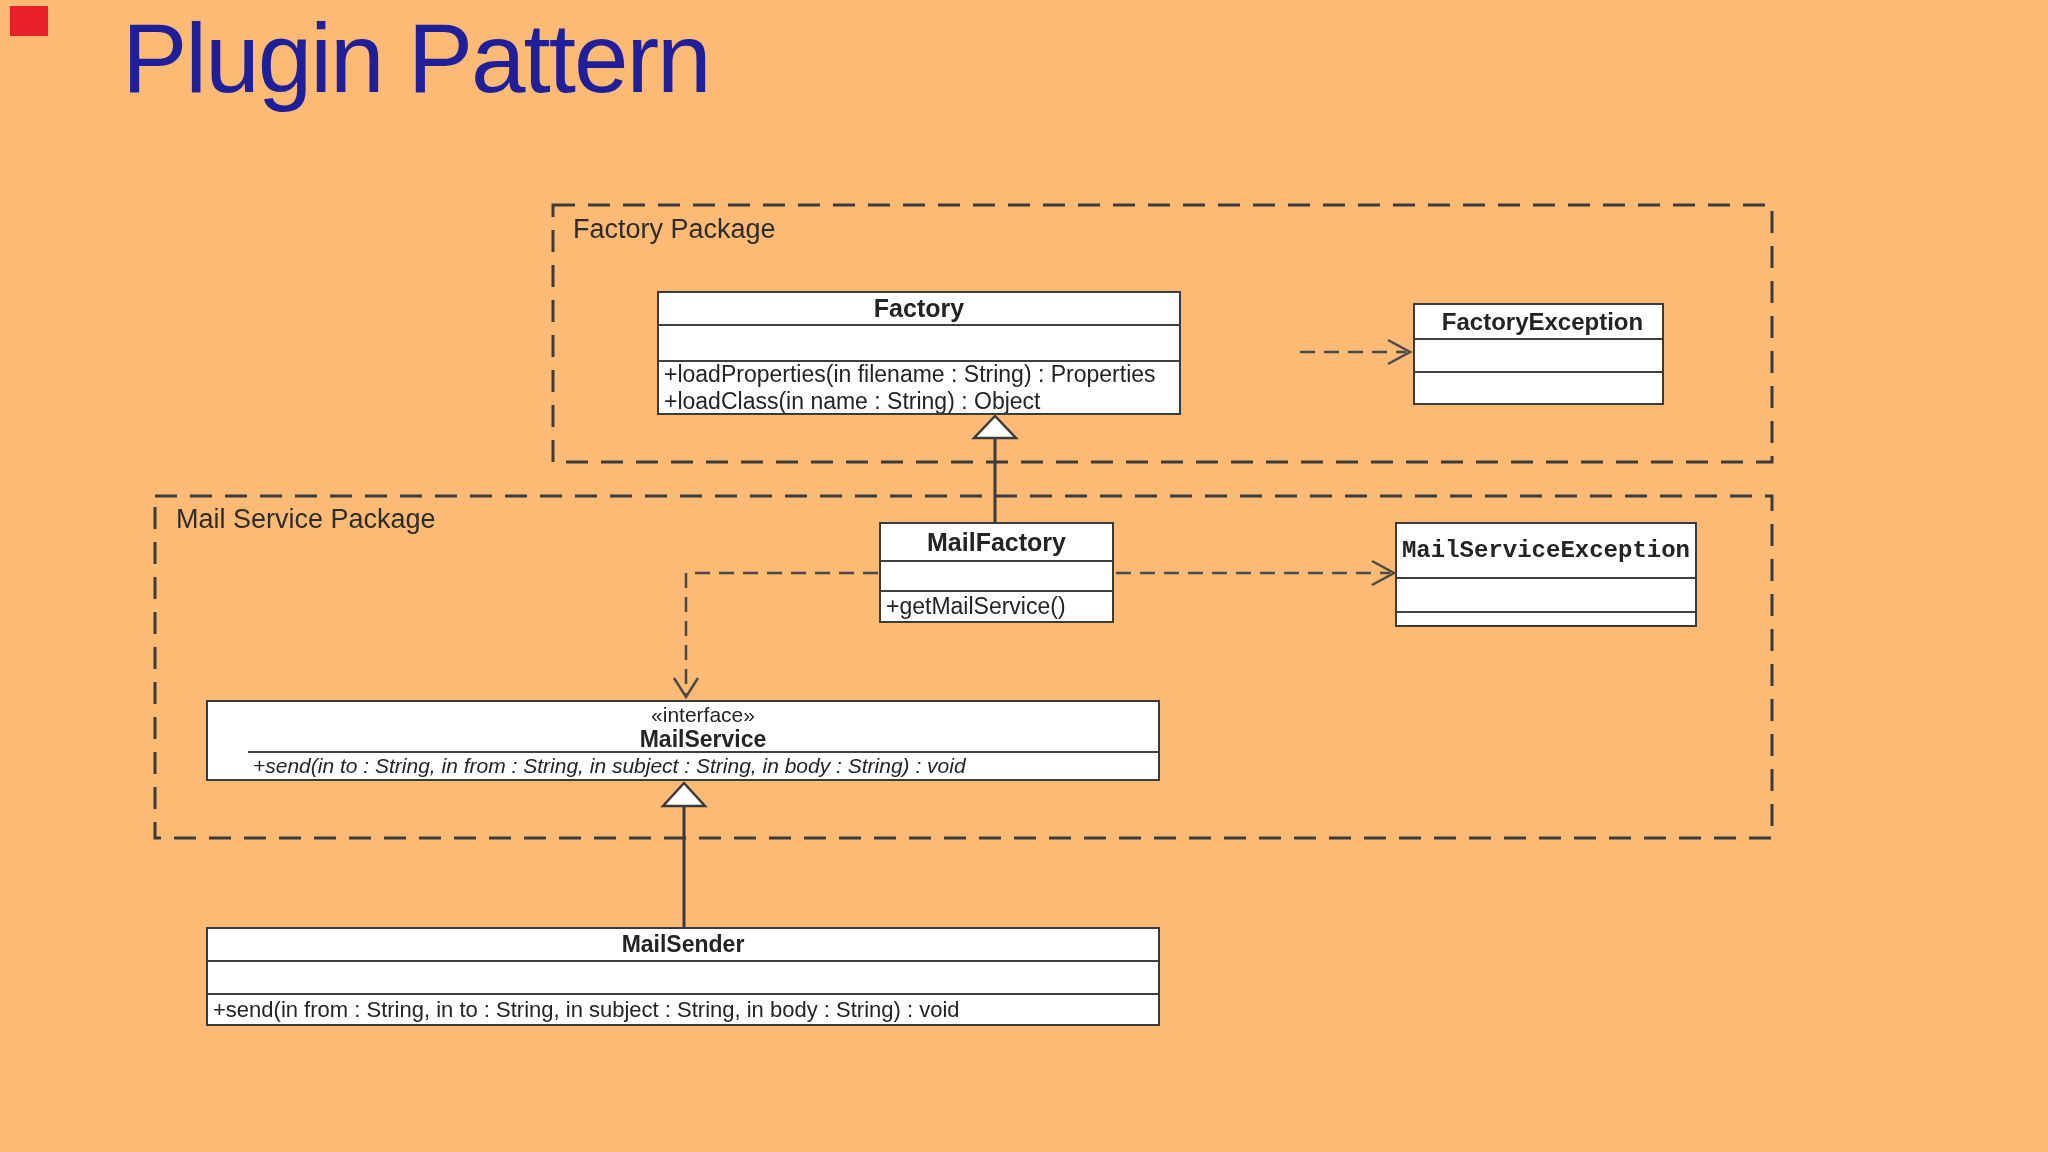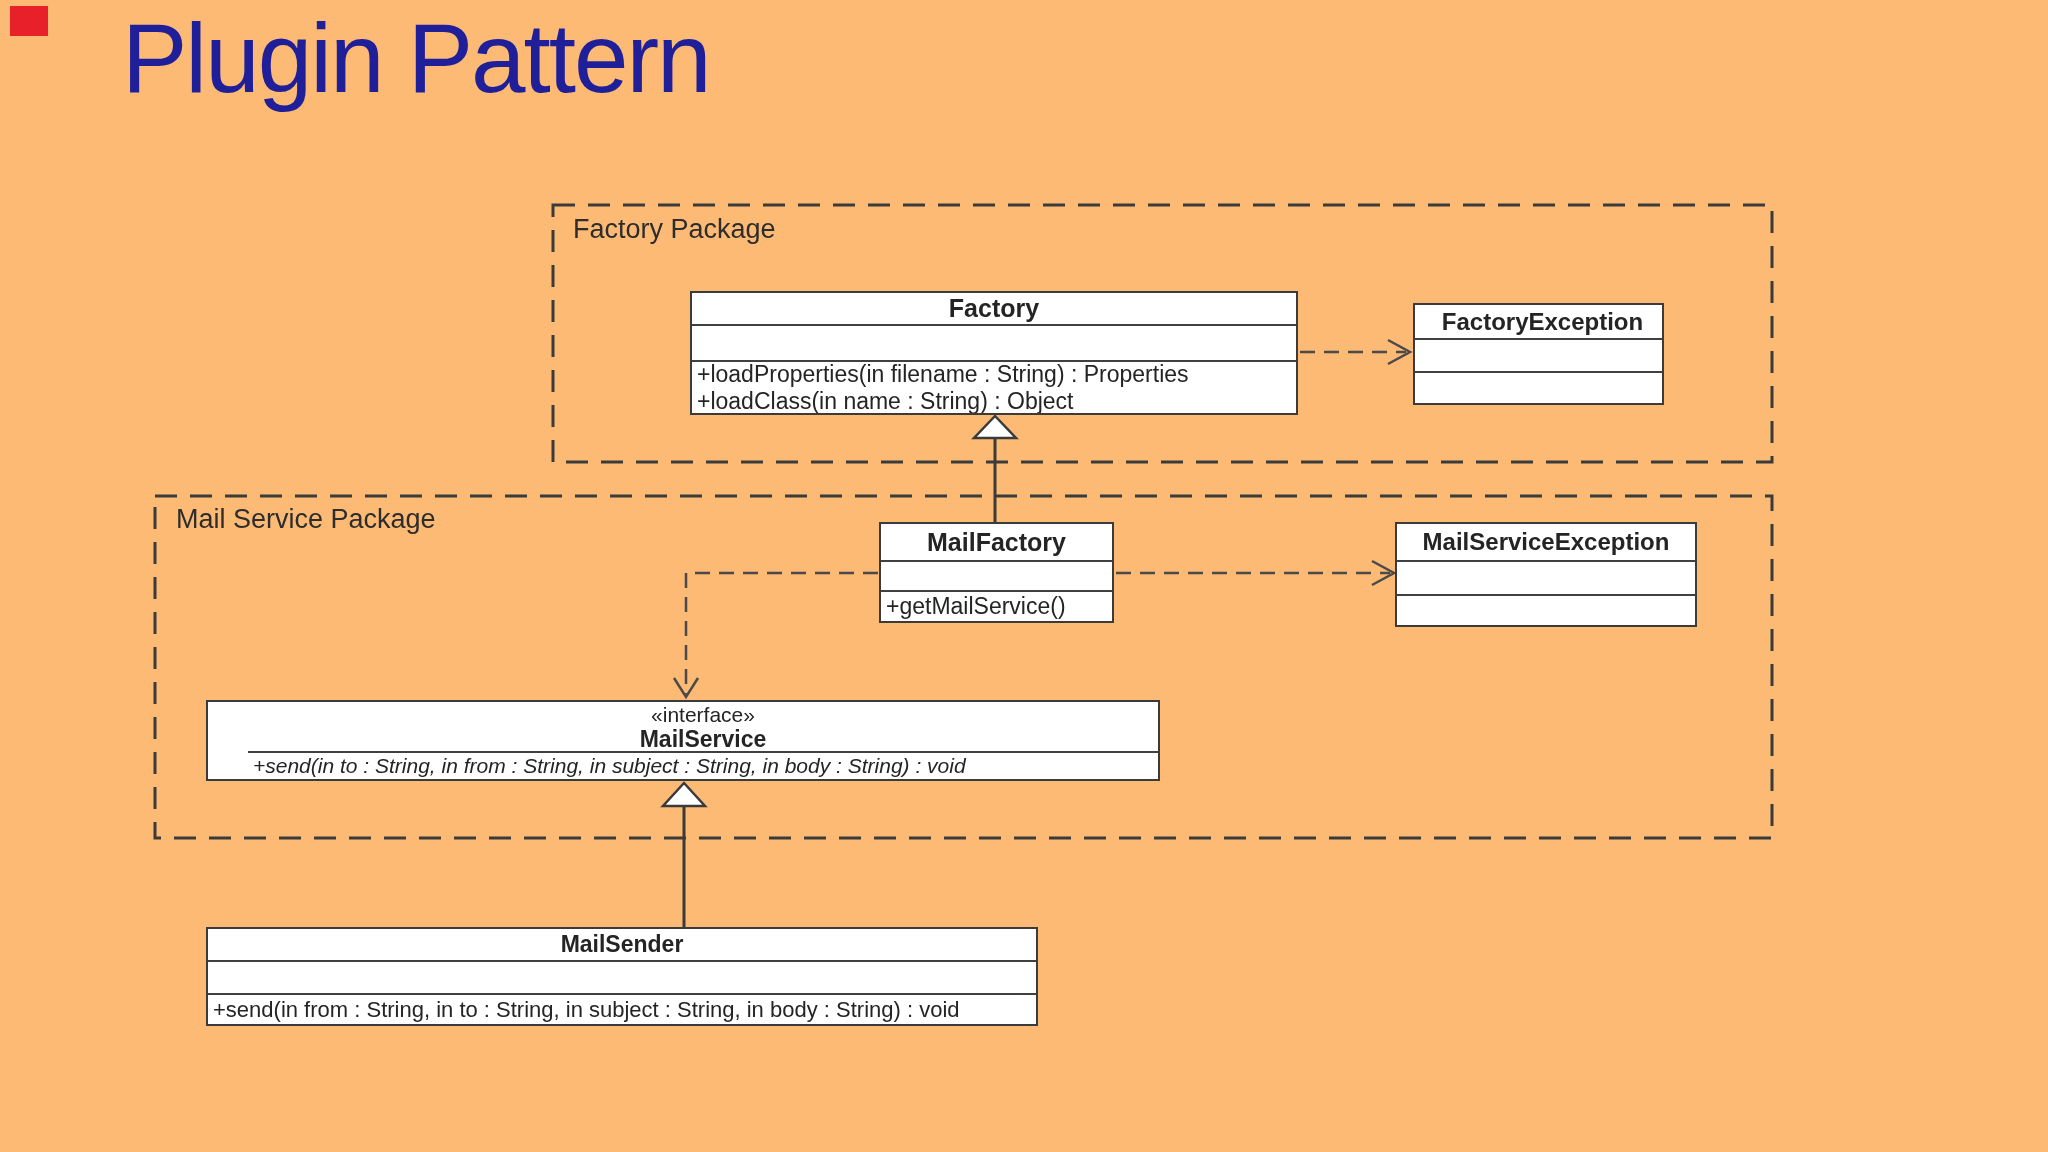--- a/index.html
+++ b/index.html
@@ -68,21 +68,21 @@
 
     <g>
       <polyline points="878,573 686,573 686,694" fill="none" stroke="#4a4a4a" stroke-width="2.5" stroke-dasharray="15 9"></polyline>
       <polyline points="674,678 686,697 698,678" fill="none" stroke="#4a4a4a" stroke-width="2.5"></polyline>
     </g>
   </svg>
 
   <div class="pkg-label" style="left:573px; top:214px;">Factory Package</div>
   <div class="pkg-label" style="left:176px; top:504px;">Mail Service Package</div>
 
-  <div class="uml" style="left:690px; top:291px; width:608px; height:124px;">
+  <div class="uml" style="left:657px; top:291px; width:524px; height:124px;">
     <div class="cmp cmp-title" style="height:35px; font-size:25px;">
       <span>Factory</span>
     </div>
     <div class="cmp cmp-fill" style="height:36px; flex:0 0 auto;"></div>
     <div class="cmp cmp-methods" style="font-size:23px;">
       <div>+loadProperties(in filename : String) : Properties</div>
       <div>+loadClass(in name : String) : Object</div>
     </div>
   </div>
 
@@ -98,38 +98,38 @@
     <div class="cmp cmp-title" style="height:36px; font-size:25px;">
       <span>MailFactory</span>
     </div>
     <div class="cmp" style="height:30px; flex:0 0 auto;"></div>
     <div class="cmp cmp-methods" style="font-size:23px;">
       <div>+getMailService()</div>
     </div>
   </div>
 
   <div class="uml" style="left:1395px; top:522px; width:302px; height:105px;">
-    <div class="cmp cmp-title" style="height:36px; font-size:24px;">
+    <div class="cmp cmp-title" style="height:53px; font-size:24px;font-family:Liberation Mono, monospace;">
       <span>MailServiceException</span>
     </div>
     <div class="cmp" style="height:34px; flex:0 0 auto;"></div>
     <div class="cmp cmp-fill"></div>
   </div>
 
   <div class="uml" style="left:206px; top:700px; width:954px; height:81px;padding-left:40px;">
     <div class="cmp cmp-title" style="height:49px; font-size:23px; line-height:24px;">
       <span class="stereotype" style="font-size:21px;">«interface»</span>
       <span>MailService</span>
     </div>
     <div class="cmp cmp-methods italic" style="font-size:21px;">
       <div>+send(in to : String, in from : String, in subject : String, in body : String) : void</div>
     </div>
   </div>
 
-  <div class="uml" style="left:206px; top:927px; width:832px; height:99px;">
+  <div class="uml" style="left:206px; top:927px; width:954px; height:99px;">
     <div class="cmp cmp-title" style="height:31px; font-size:23px;">
       <span>MailSender</span>
     </div>
     <div class="cmp" style="height:33px; flex:0 0 auto;"></div>
     <div class="cmp cmp-methods" style="font-size:22px;">
       <div>+send(in from : String, in to : String, in subject : String, in body : String) : void</div>
     </div>
   </div>
 
 </div>

